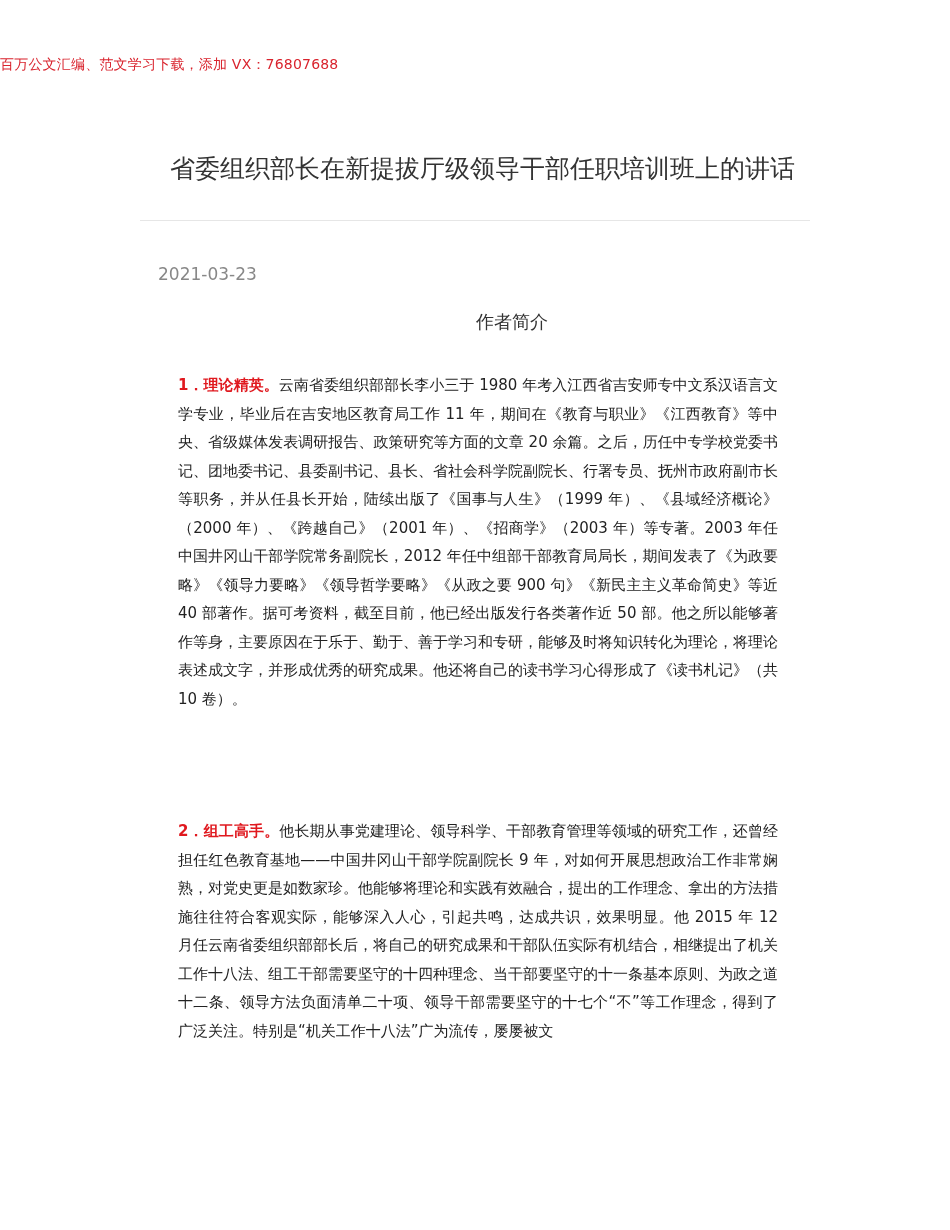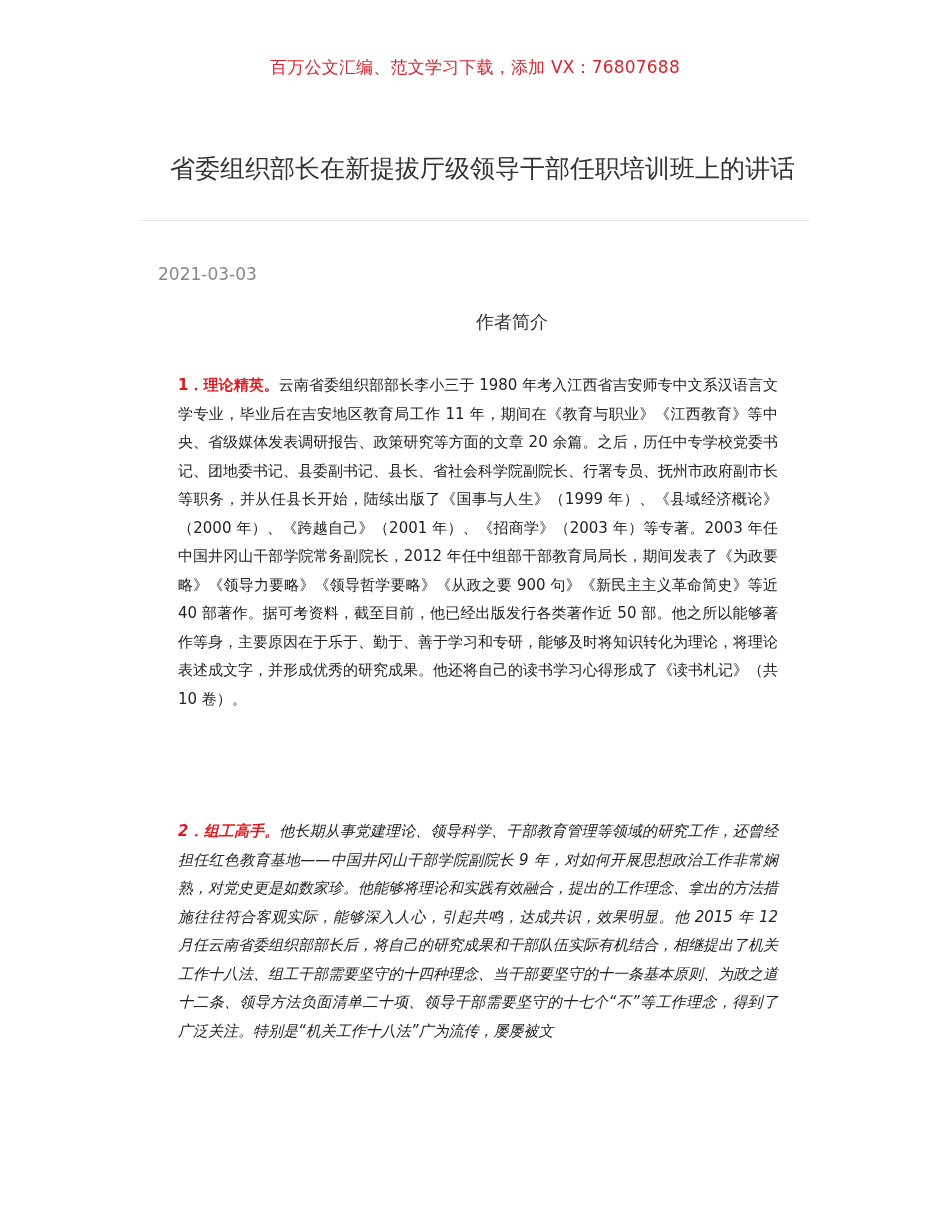--- a/index.html
+++ b/index.html
@@ -1,41 +1,41 @@
 <!DOCTYPE html>
 <html><head>
 <meta charset="utf-8">
 <style>
   html, body { margin: 0; padding: 0; background: #ffffff; }
   body { width: 950px; height: 1230px; position: relative; overflow: hidden;
          font-family: "DejaVu Sans", "Liberation Sans", sans-serif; color: #222; }
-  .banner { position: absolute; top: 56px; left: 0; width: 950px; text-align: center;
-            font-size: 17px; color: #d9232d; letter-spacing: 0.2px; }
+  .banner { position: absolute; top: 56px; left: 0; width: 950px; text-align: left;
+            font-size: 14px; color: #d9232d; letter-spacing: 0.2px; }
   .title { position: absolute; top: 138px; left: 158px; width: 640px;
            font-size: 25px; line-height: 38px; color: #333; font-weight: normal; margin: 12px; }
   .divider { position: absolute; top: 220px; left: 140px; width: 670px; height: 1px; background: #e6e6e6; }
   .date { position: absolute; top: 264px; left: 158px; font-size: 17px; color: #888; }
   .subheading { position: absolute; top: 310px; left: 0; width: 950px; text-align: center;
                 font-size: 18px; color: #333; padding-left: 37px; }
   .body { position: absolute; left: 178px; width: 600px; font-size: 15px; line-height: 28.5px;
           color: #222; text-align: justify; margin: 0; }
   .p1 { top: 371px; }
-  .p2 { top: 817px; font-style: italic; }
+  .p2 { top: 817px; }
   .lead { color: #e0191f; font-weight: bold; }
 </style>
 </head>
 <body>
 
 <div class="banner">百万公文汇编、范文学习下载，添加 VX：76807688</div>
 
 <h1 class="title">省委组织部长在新提拔厅级领导干部任职培训班上的讲话</h1>
 
 <div class="divider"></div>
 
-<div class="date">2021-03-03</div>
+<div class="date">2021-03-23</div>
 
 <div class="subheading">作者简介</div>
 
 <p class="body p1">
   <span class="lead">1．理论精英。</span><span>云南省委组织部部长李小三于 1980 年考入江西省吉安师专中文系汉语言文学专业，毕业后在吉安地区教育局工作 11 年，期间在《教育与职业》《江西教育》等中央、省级媒体发表调研报告、政策研究等方面的文章 20 余篇。之后，历任中专学校党委书记、团地委书记、县委副书记、县长、省社会科学院副院长、行署专员、抚州市政府副市长等职务，并从任县长开始，陆续出版了《国事与人生》（1999 年）、《县域经济概论》（2000 年）、《跨越自己》（2001 年）、《招商学》（2003 年）等专著。2003 年任中国井冈山干部学院常务副院长，2012 年任中组部干部教育局局长，期间发表了《为政要略》《领导力要略》《领导哲学要略》《从政之要 900 句》《新民主主义革命简史》等近 40 部著作。据可考资料，截至目前，他已经出版发行各类著作近 50 部。他之所以能够著作等身，主要原因在于乐于、勤于、善于学习和专研，能够及时将知识转化为理论，将理论表述成文字，并形成优秀的研究成果。他还将自己的读书学习心得形成了《读书札记》（共 10 卷）。</span>
 </p>
 
 <p class="body p2">
   <span class="lead">2．组工高手。</span><span>他长期从事党建理论、领导科学、干部教育管理等领域的研究工作，还曾经担任红色教育基地——中国井冈山干部学院副院长 9 年，对如何开展思想政治工作非常娴熟，对党史更是如数家珍。他能够将理论和实践有效融合，提出的工作理念、拿出的方法措施往往符合客观实际，能够深入人心，引起共鸣，达成共识，效果明显。他 2015 年 12 月任云南省委组织部部长后，将自己的研究成果和干部队伍实际有机结合，相继提出了机关工作十八法、组工干部需要坚守的十四种理念、当干部要坚守的十一条基本原则、为政之道十二条、领导方法负面清单二十项、领导干部需要坚守的十七个“不”等工作理念，得到了广泛关注。特别是“机关工作十八法”广为流传，屡屡被文</span>
 </p>

